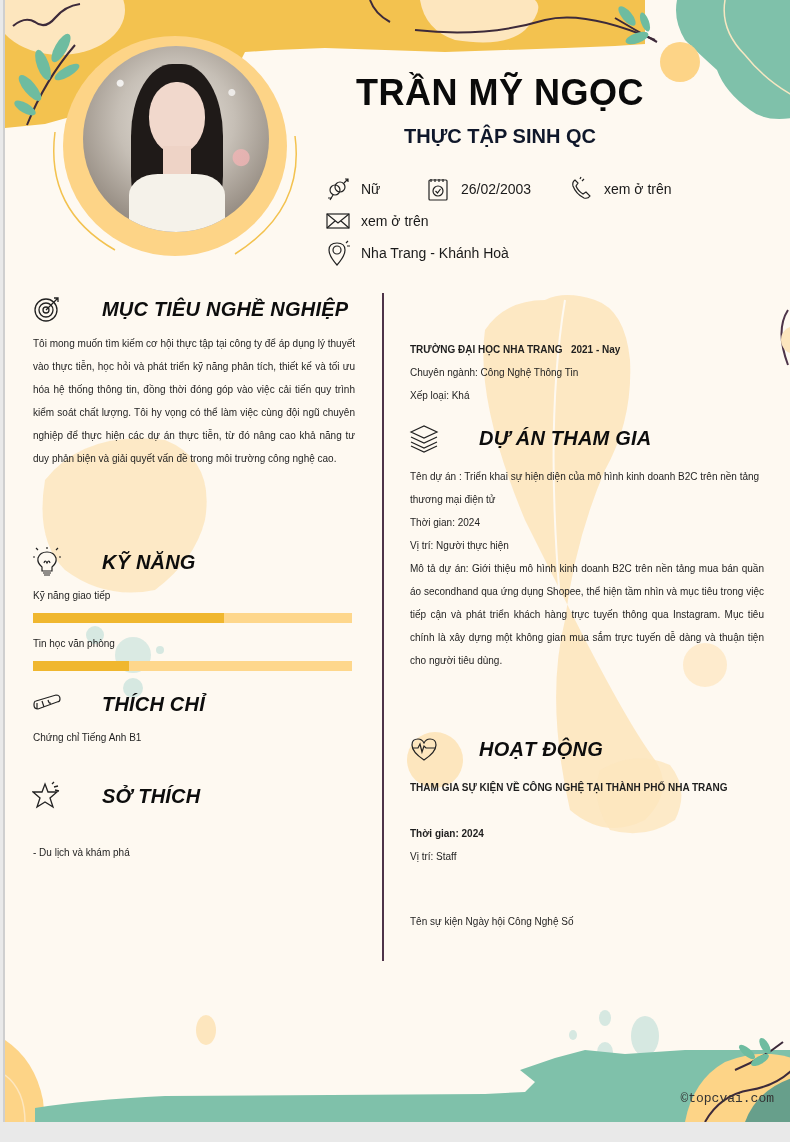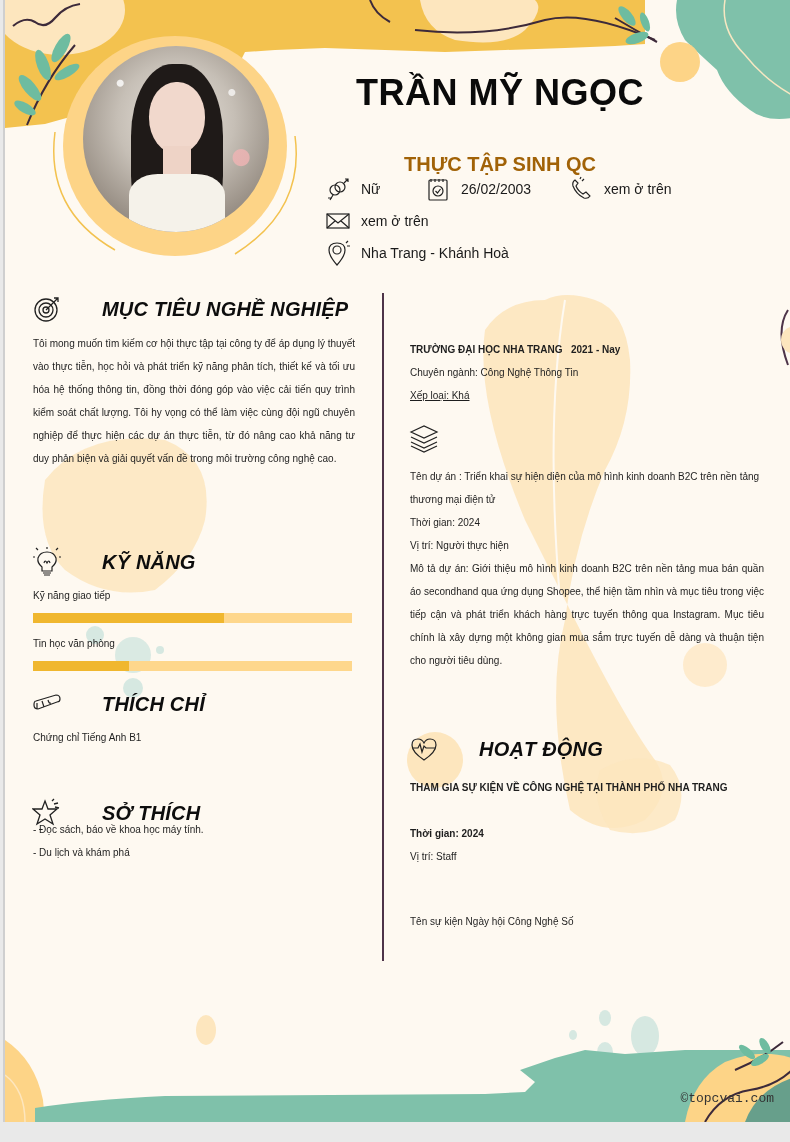--- a/index.html
+++ b/index.html
@@ -2,21 +2,21 @@
 <html><head>
 <meta charset="utf-8">
 <style>
   * { box-sizing: border-box; margin: 0; padding: 0; }
   html, body { width: 790px; height: 1142px; background: #e9e9e9; overflow: hidden; }
   body { font-family: "Liberation Sans", "DejaVu Sans", sans-serif; color: #1c1c1c; }
   .page { position: absolute; left: 3px; top: 0; width: 787px; height: 1122px; background: #fef9f1; overflow: hidden; border-left: 2px solid #cfcfcf; padding-left: 40px; }
   .deco { position: absolute; pointer-events: none; }
 
   .name { position: absolute; left: 330px; top: 72px; width: 330px; text-align: center; font-weight: bold; font-size: 36px; letter-spacing: 0.5px; color: #0a0a0a; }
-  .title { position: absolute; left: 330px; top: 125px; width: 330px; text-align: center; font-weight: bold; font-size: 20px; color: #a16207; margin-top: 28px; }
+  .title { position: absolute; left: 330px; top: 125px; width: 330px; text-align: center; font-weight: bold; font-size: 20px; color: #0f172a; }
 
   .info-item { position: absolute; display: flex; align-items: center; font-size: 14px; color: #1a1a1a; }
   .info-item svg { width: 26px; height: 26px; margin-right: 10px; }
 
   .photo-ring { position: absolute; left: 58px; top: 36px; width: 224px; height: 220px; border-radius: 50%; background: #fdd487; }
   .photo { position: absolute; left: 78px; top: 46px; width: 186px; height: 186px; border-radius: 50%; overflow: hidden;
            background: radial-gradient(circle at 50% 40%, #e9e3dc 0%, #c6bfb6 40%, #9d948a 70%, #6f6a66 100%); }
   .photo .hair { position: absolute; left: 48px; top: 18px; width: 92px; height: 160px; border-radius: 45% 45% 30% 30%; background: #1f1a18; }
   .photo .face { position: absolute; left: 66px; top: 36px; width: 56px; height: 72px; border-radius: 48% 48% 50% 50%; background: #f1d8cc; }
   .photo .neck { position: absolute; left: 80px; top: 100px; width: 28px; height: 36px; background: #eed3c6; }
@@ -207,43 +207,43 @@
 
   <div class="sec-head" style="left:27px;top:689px;">
     <svg viewBox="0 0 30 30" fill="none" stroke="#222" stroke-width="1.2">
       <path d="M4,12 L24,6 Q28,6 28,10 Q28,13 25,13 L6,20 Q2,20 2,16 Q2,12 4,12 Z"></path>
       <path d="M5,14 V20 M10,12 L12,18 M16,11 Q17,15 19,14"></path>
     </svg>
     <h2>THÍCH CHỈ</h2>
   </div>
   <div class="para" style="left:28px;top:726px;">Chứng chỉ Tiếng Anh B1</div>
 
-  <div class="sec-head" style="left:27px;top:781px;margin-top:17px;">
+  <div class="sec-head" style="left:27px;top:781px;">
     <svg viewBox="0 0 30 30" fill="none" stroke="#222" stroke-width="1.3">
       <path d="M13,3 L16,11 L25,11 L18,17 L21,26 L13,21 L5,26 L8,17 L1,11 L10,11 Z"></path>
       <path d="M20,3 L22,1 M22,6 L26,5 M23,9 L27,10"></path>
     </svg>
     <h2>SỞ THÍCH</h2>
   </div>
-  <div class="para" style="left:28px;top:818px;">- Đọc sách, báo về khoa học máy tính.</div>
   <div class="para" style="left:28px;top:841px;">- Du lịch và khám phá</div>
 
   <div class="para bold" style="left:405px;top:338px;">
     <span>TRƯỜNG ĐẠI HỌC NHA TRANG</span>&nbsp;&nbsp;&nbsp;<span>2021 - Nay</span>
   </div>
   <div class="para" style="left:405px;top:361px;">Chuyên ngành: Công Nghệ Thông Tin</div>
-  <div class="para" style="left:405px;top:384px;text-decoration:underline;">Xếp loại: Khá</div>
+  <div class="para" style="left:405px;top:384px;">Xếp loại: Khá</div>
 
   <div class="sec-head" style="left:404px;top:423px;">
     <svg viewBox="0 0 30 30" fill="none" stroke="#222" stroke-width="1.2">
       <path d="M2,9 L15,3 L28,9 L15,15 Z"></path>
         <path d="M2,14 L15,20 L28,14"></path>
         <path d="M2,19 L15,25 L28,19"></path>
       <path d="M2,23 L15,29 L28,23"></path>
     </svg>
+    <h2>DỰ ÁN THAM GIA</h2>
   </div>
   <p class="para" style="left:405px;top:465px;width:350px;">Tên dự án : Triển khai sự hiện diện của mô hình kinh doanh B2C trên nền tảng thương mại điện tử</p>
   <div class="para" style="left:405px;top:511px;">Thời gian: 2024</div>
   <div class="para" style="left:405px;top:534px;">Vị trí: Người thực hiện</div>
   <p class="para justify" style="left:405px;top:557px;width:354px;">Mô tả dự án: Giới thiệu mô hình kinh doanh B2C trên nền tảng mua bán quần áo secondhand qua ứng dụng Shopee, thể hiện tầm nhìn và mục tiêu trong việc tiếp cận và phát triển khách hàng trực tuyến thông qua Instagram. Mục tiêu chính là xây dựng một không gian mua sắm trực tuyến dễ dàng và thuận tiện cho người tiêu dùng.</p>
 
   <div class="sec-head" style="left:404px;top:734px;">
     <svg viewBox="0 0 30 30" fill="none" stroke="#222" stroke-width="1.2">
       <path d="M15,26 Q3,18 3,11 Q3,5 9,5 Q13,5 15,9 Q17,5 21,5 Q27,5 27,11 Q27,18 15,26 Z"></path>
       <path d="M4,14 H9 L11,10 L13,18 L15,12 L17,14 H26"></path>

